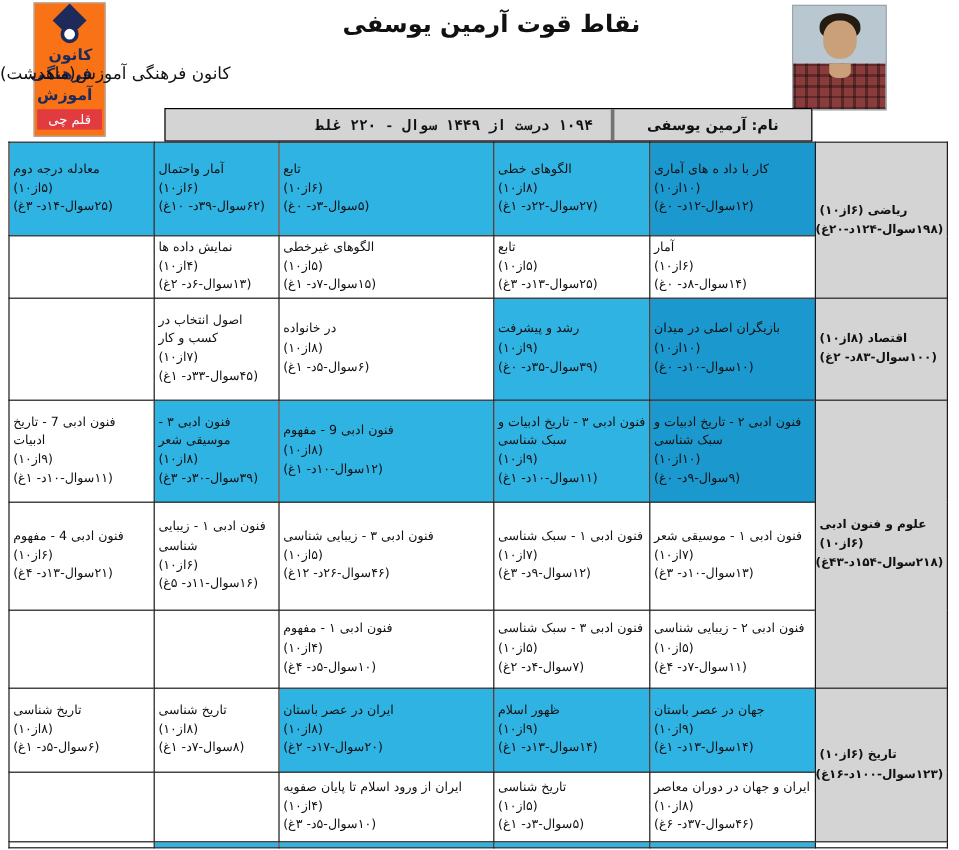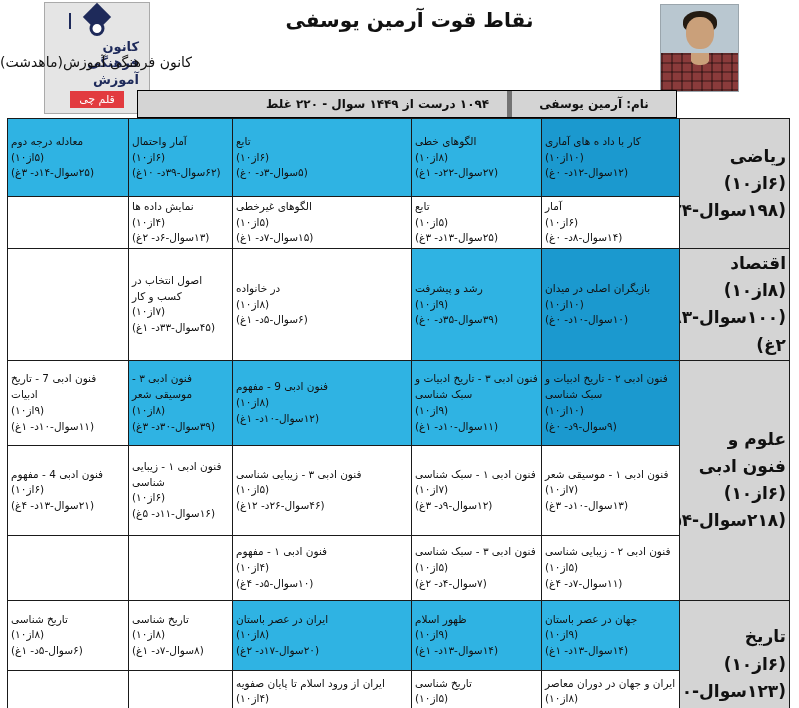--- a/index.html
+++ b/index.html
@@ -5,22 +5,22 @@
   html,body{margin:0;padding:0;}
   body{width:799px;height:708px;background:#fff;font-family:"DejaVu Sans",sans-serif;
        position:relative;overflow:hidden;direction:rtl;color:#111;}
   :root{--hl:#2fb3e3;--hl-strong:#1b99cf;--grey:#d4d4d4;--navy:#1e2a5a;--red:#e23b3f;}
 
   .page-title{position:absolute;top:8px;left:0;right:0;text-align:center;
               font-size:20px;font-weight:bold;margin-left:20px;}
   .page-subtitle{position:absolute;top:54px;left:0;right:0;text-align:left;font-size:14px;}
 
   
-  .logo{position:absolute;left:28px;top:2px;width:106px;height:112px;border:1px solid #aaa;
-        background:#e5e5e5;text-align:center;padding-top:2px;box-sizing:border-box;margin-left:16px;}
+  .logo{position:absolute;left:28px;top:2px;width:60px;height:112px;border:1px solid #aaa;
+        background:#f97316;text-align:center;padding-top:2px;box-sizing:border-box;}
   .logo-fig{position:relative;height:34px;}
   .logo-fig .cap{position:absolute;left:50%;top:2px;width:20px;height:20px;background:var(--navy);
                  transform:translateX(-50%) rotate(45deg) ;}
   .logo-fig .tassel{position:absolute;left:24px;top:8px;width:2px;height:16px;background:var(--navy);}
   .logo-fig .head{position:absolute;left:50%;top:16px;width:9px;height:9px;border-radius:50%;
                   background:#fff;border:3px solid var(--navy);transform:translateX(-50%);}
   .logo-txt{font-size:13px;font-weight:bold;color:var(--navy);line-height:1.25;text-align:right;
             padding-right:10px;}
   .logo-badge{display:inline-block;margin-top:3px;background:var(--red);color:#fff;
               font-size:11px;font-weight:normal;padding:2px 9px;}
@@ -38,31 +38,31 @@
   .photo .collar{position:absolute;left:50%;bottom:26px;width:18px;height:12px;background:#caa07a;
                  transform:translateX(-50%);border-radius:0 0 40% 40%;}
 
   
   .info-bar{position:absolute;top:90px;left:137px;width:540px;height:28px;display:flex;
             background:var(--grey);border:1px solid #000;box-sizing:border-box;
             font-size:12px;font-weight:bold;}
   .info-cell{display:flex;align-items:center;justify-content:center;box-sizing:border-box;height:100%;}
   .info-name{width:164px;}
   .info-grade{width:128px;border-right:1px solid #000;}
-  .info-result{width:264px;border-right:5px solid #737373;}
+  .info-result{width:264px;border-right:3px solid #737373;font-family:Liberation Mono, monospace;}
 
   
   table.main{position:absolute;top:118px;right:9px;width:782px;border-collapse:collapse;
              table-layout:fixed;font-size:10.5px;border:1px solid #000;}
   td{border:1px solid #1a1a1a;vertical-align:middle;padding:1px 3px;box-sizing:border-box;
      overflow:hidden;}
   td.topic-cell{text-align:left;line-height:1.5;}
   td.bg-blue{background:var(--hl);}
   td.bg-strong{background:var(--hl-strong);margin-top:12px;}
-  td.subject-cell{background:var(--grey);text-align:right;font-weight:bold;font-size:17px;
+  td.subject-cell{background:var(--grey);text-align:left;font-weight:bold;font-size:10px;
                   line-height:1.6;}
   .c-t,.c-s,.c-q{white-space:normal;}
 </style>
 </head>
 <body>
 
 <div class="logo">
   <div class="logo-fig">
     <div class="cap"></div>
       <div class="tassel"></div>

